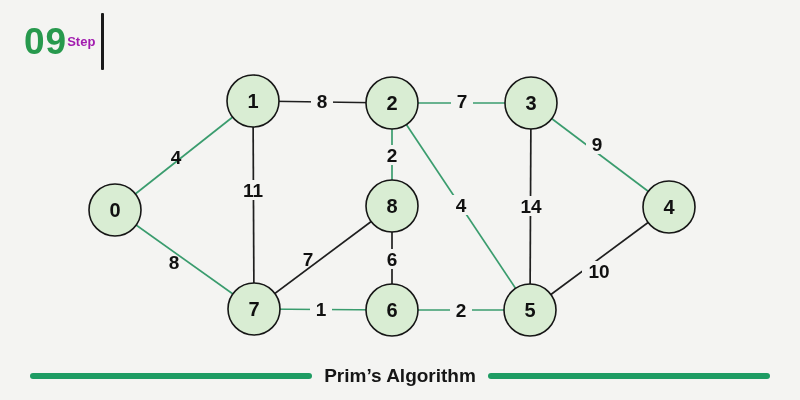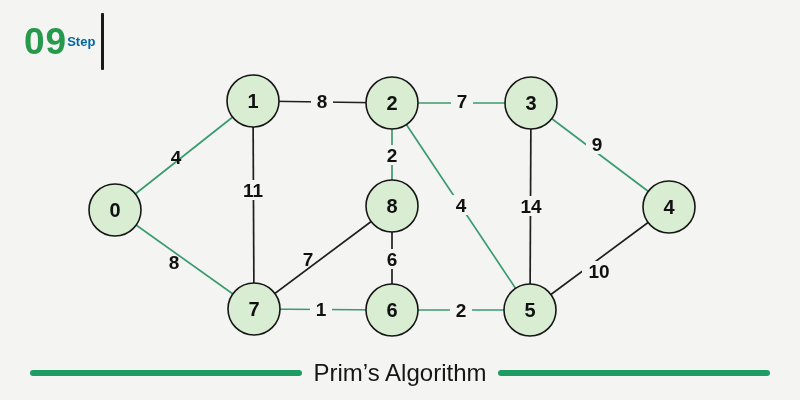--- a/index.html
+++ b/index.html
@@ -25,21 +25,21 @@
   .step-block{
     display:flex;flex-direction:row;align-items:center;
     min-width:52px;
   }
   .step-num{
     color:var(--accent);
     font-size:37px;font-weight:800;line-height:1;
     letter-spacing:1px;
   }
   .step-label{
-    color:#0369a1;font-size:13px;font-weight:700;margin-top:0px;
+    color:#a21caf;font-size:13px;font-weight:700;margin-top:0px;
   }
   .vdivider{
     width:3px;height:57px;background:var(--divider);
     margin:0 0 0 6px;border-radius:1px;
   }
   .desc{
     margin-left:13px;
     color:var(--text-dark);
     font-size:17.5px;font-weight:600;
     letter-spacing:0.1px;
@@ -52,21 +52,21 @@
   .footer{
     position:absolute;left:0;right:0;bottom:13px;
     display:flex;align-items:center;
     padding:0 30px;gap:12px;
   }
   .fline{
     flex:1;height:6px;border-radius:3px;
     background:var(--footer-green);
   }
   .ftitle{
-    color:#161616;font-size:24px;font-weight:400;
+    color:#161616;font-size:19px;font-weight:700;
     white-space:nowrap;
   }
 </style>
 </head>
 <body>
 
 <div class="stage">
 
   <div class="header">
     <div class="step-block">

